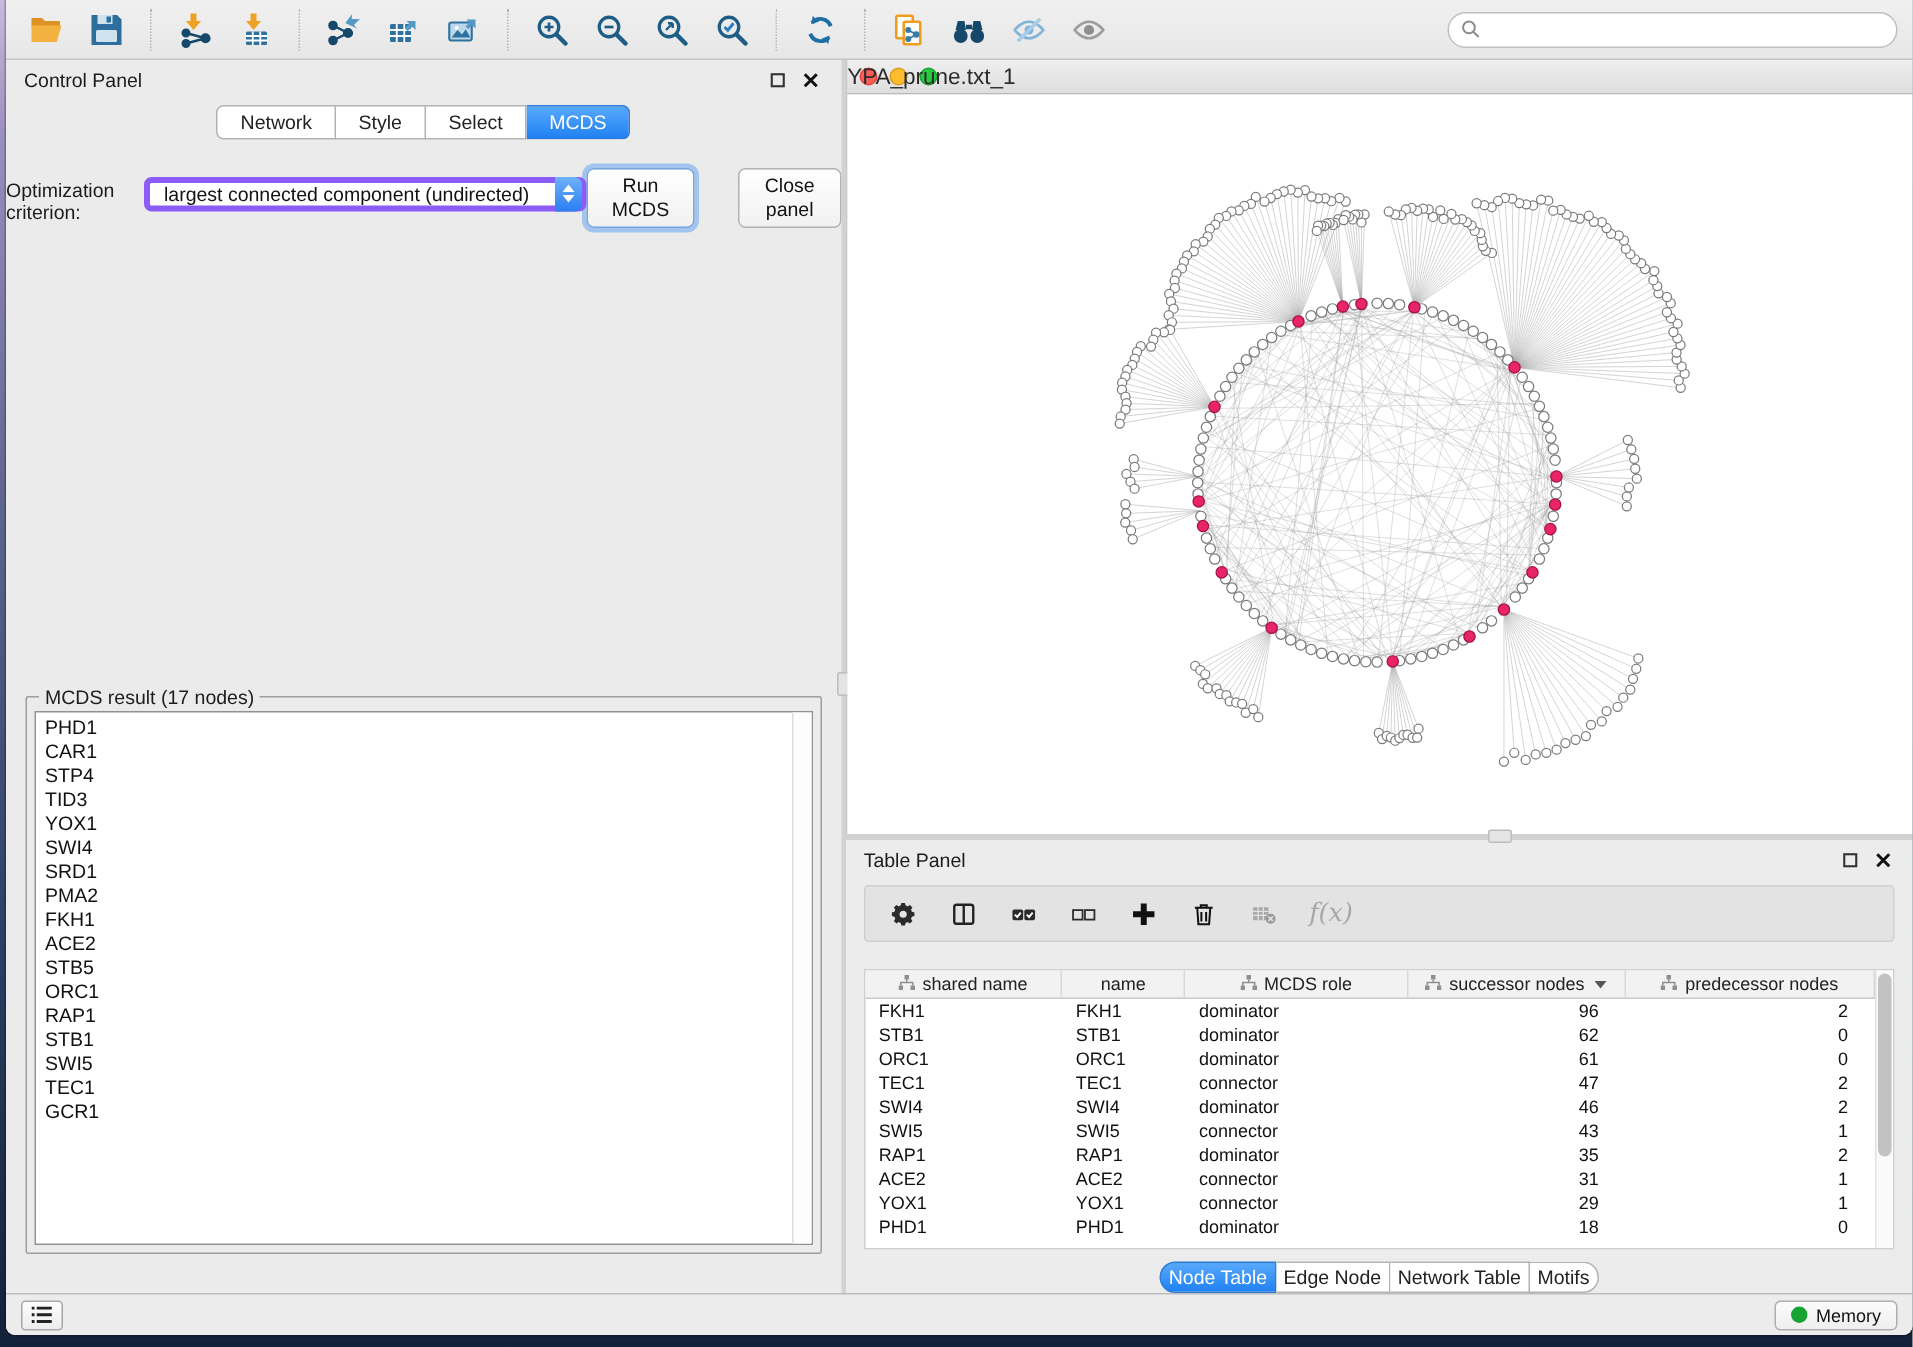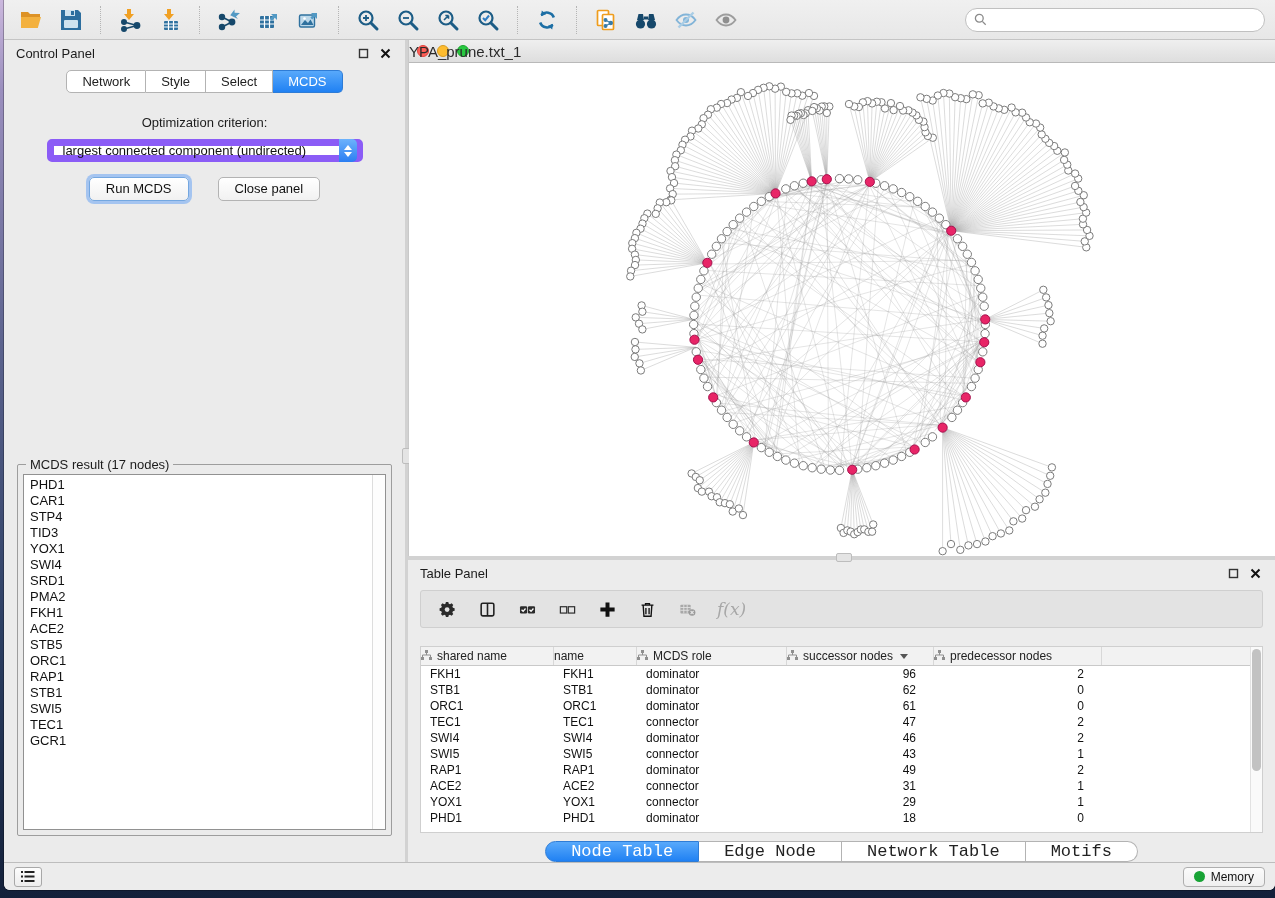--- a/index.html
+++ b/index.html
@@ -40,24 +40,24 @@
   .panel-head .spacer { flex:1; }
   .wbtn { width:16px; height:14px; display:flex; align-items:center; justify-content:center; margin-left:6px; }
   .tabs { display:flex; justify-content:center; margin:4px 0 4px; }
   .tab {
     background:#fff; border:1px solid #b3b3b3; border-left:none;
     font-size:13px; color:#222; padding:3px 15px; line-height:15px;
   }
   .tab:first-child { border-left:1px solid #b3b3b3; border-radius:5px 0 0 5px; }
   .tab:last-child { border-radius:0 5px 5px 0; }
   .tab.active { background:linear-gradient(#58a9fb,#2081f3); border-color:#2e7cd6; color:#fff; }
-  .cp-content { display:flex; flex-direction:column; align-items:center; }
+  .cp-content { display:flex; flex-direction:row; align-items:center; }
   .opt-label { font-size:13px; color:#1c1c1c; margin-top:18px; }
   .selectbox {
-    margin-top:9px; width:316px; height:23px; background:#fff; border:7px solid #8b5cf6; border-radius:5px;
+    margin-top:9px; width:316px; height:23px; background:#fff; border:4px solid #8b5cf6; border-radius:5px;
     display:flex; align-items:center; position:relative; font-size:13px; color:#111;gap:17px;
   }
   .selectbox .val { flex:1; padding-left:9px; white-space:nowrap; }
   .selectbox .stepper {
     width:18px; height:23px; margin-right:-1px; border-radius:0 5px 5px 0;
     background:linear-gradient(#6db2fc,#2b7ef2); display:flex; flex-direction:column; align-items:center; justify-content:center; gap:2px;
   }
   .stepper .up { width:0; height:0; border-left:4px solid transparent; border-right:4px solid transparent; border-bottom:5px solid #fff; }
   .stepper .dn { width:0; height:0; border-left:4px solid transparent; border-right:4px solid transparent; border-top:5px solid #fff; }
   .btnrow { display:flex; gap:29px; margin-top:15px; }
@@ -100,31 +100,31 @@
     margin:4px 12px 18px; height:38px; background:#e3e3e3; border:1px solid #cfcfcf; border-radius:3px;
     display:flex; align-items:center; gap:20px; padding:0 16px;
   }
   .tp-toolbar .ticon { width:20px; height:20px; display:flex; align-items:center; justify-content:center; }
   .ticon svg { width:19px; height:19px; }
   .fx { font-family:"DejaVu Serif",serif; font-style:italic; font-size:17px; color:#a7a7a7; }
   .tablewrap { margin:0 12px; background:#fff; border:1px solid #cfcfcf; flex:0 0 187px; display:flex; min-height:0; }
   .tgrid { flex:1; min-width:0; }
   .thead { display:flex; background:#f2f2f2; border-bottom:1px solid #c9c9c9; height:19px; }
   .th {
-    display:flex; align-items:center; gap:5px; font-size:12px; color:#222;
+    display:flex; align-items:center; justify-content:center; gap:5px; font-size:12px; color:#222;
     border-right:1px solid #d8d8d8; height:100%; overflow:hidden;
   }
   .th .chev { width:0; height:0; border-left:4px solid transparent; border-right:4px solid transparent; border-top:5px solid #555; margin-left:2px; }
   .tr { display:flex; height:16px; align-items:center; }
   .td { font-size:12px; color:#111; padding-left:9px; overflow:hidden; white-space:nowrap; }
   .td.num { text-align:right; padding-left:0; padding-right:18px; }
   .tscroll { flex:0 0 12px; background:#fafafa; border-left:1px solid #e2e2e2; position:relative; }
   .tscroll .thumb { position:absolute; top:2px; left:1px; width:9px; height:122px; border-radius:5px; background:#c2c2c2; }
   .tp-tabs { display:flex; justify-content:center; margin-top:8px; }
-  .tp-tabs .tab { padding:2px 25px; font-size:17px;font-family:Liberation Mono, monospace; }
+  .tp-tabs .tab { padding:2px 5px; font-size:13px; }
   .tp-tabs .tab:first-child { border-radius:11px 0 0 11px; }
   .tp-tabs .tab:last-child { border-radius:0 11px 11px 0; }
   
   .statusbar {
     flex:0 0 28px; background:#ececec; border-top:1px solid #bdbdbd;
     display:flex; align-items:center; padding:0 10px;
   }
   .sb-listbtn { width:28px; height:20px; border:1px solid #a8a8a8; border-radius:3px; background:linear-gradient(#fdfdfd,#ededed); display:flex; align-items:center; justify-content:center; }
   .sb-spacer { flex:1; }
   .membtn {
@@ -1239,21 +1239,21 @@
                   <div class="td" style="width: 133px;">SWI5</div>
                   <div class="td" style="width: 83px;">SWI5</div>
                   <div class="td" style="width: 150px;">connector</div>
                   <div class="td num" style="width: 147px;">43</div>
                   <div class="td num" style="width: 168px;">1</div>
                 </div>
                 <div class="tr">
                   <div class="td" style="width: 133px;">RAP1</div>
                   <div class="td" style="width: 83px;">RAP1</div>
                   <div class="td" style="width: 150px;">dominator</div>
-                  <div class="td num" style="width: 147px;">49</div>
+                  <div class="td num" style="width: 147px;">35</div>
                   <div class="td num" style="width: 168px;">2</div>
                 </div>
                 <div class="tr">
                   <div class="td" style="width: 133px;">ACE2</div>
                   <div class="td" style="width: 83px;">ACE2</div>
                   <div class="td" style="width: 150px;">connector</div>
                   <div class="td num" style="width: 147px;">31</div>
                   <div class="td num" style="width: 168px;">1</div>
                 </div>
                 <div class="tr">

